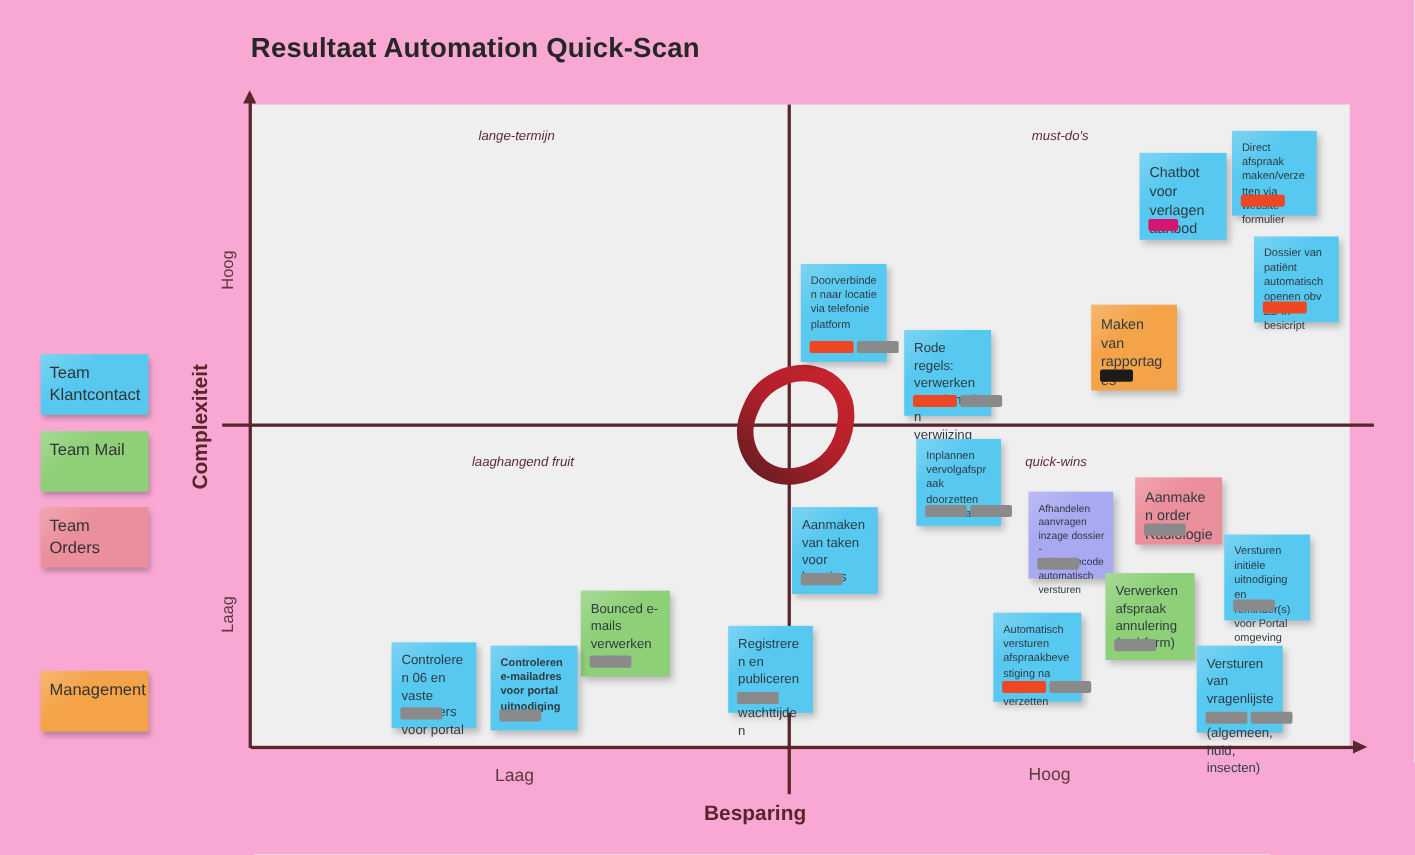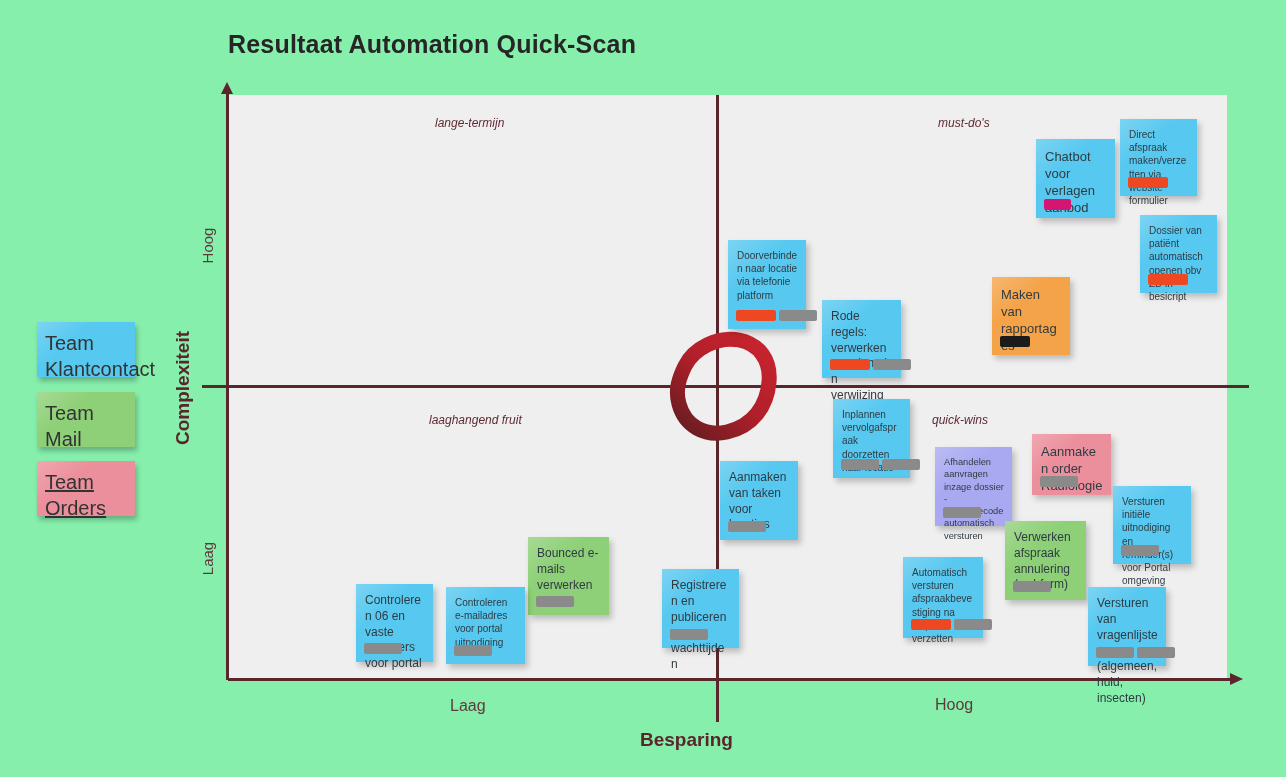--- a/index.html
+++ b/index.html
@@ -1,17 +1,17 @@
 <!DOCTYPE html>
 <html><head>
 <meta charset="utf-8">
 <style>
   * { margin:0; padding:0; box-sizing:border-box; }
   body { font-family:"Liberation Sans", sans-serif; background:#ffffff; }
-  .stage { position:relative; width:1286px; height:777px; background:#86efac; overflow:hidden; }
+  .stage { position:relative; width:1286px; height:777px; background:#f9a8d4; overflow:hidden; }
 
   .page-title { position:absolute; left:228px; top:30px; font-size:25px; font-weight:700; color:#262626; letter-spacing:0.2px; }
 
   .chart-bg { position:absolute; left:228px; top:95px; width:999px; height:585px; background:#efefef; }
 
   .axis-line { position:absolute; background:#5a262b; }
   .y-axis { left:226px; top:88px; width:3px; height:592px; }
   .x-axis { left:228px; top:678px; width:1004px; height:3px; }
   .mid-v  { left:716px; top:95px; width:3px; height:627px; }
   .mid-h  { left:202px; top:385px; width:1047px; height:3px; }
@@ -50,21 +50,21 @@
   .txt-sm { font-size:10px; }
   .txt-xs { font-size:9.3px; }
 
   .tags { position:absolute; left:8px; bottom:8px; display:flex; gap:3px; }
   .tag { display:inline-block; height:11px; border-radius:2px; }
   .tag-orange  { width:40px; background:#ee4823; }
   .tag-magenta { width:27px; background:#d61472; }
   .tag-black   { width:30px; background:#1b1b1b; }
   .tag-gray    { width:38px; background:#8a8a8a; }
 
-  .legend-note { position:absolute; left:37px; width:98px; height:55px; padding:8px 8px; font-size:20px; color:#333333;
+  .legend-note { position:absolute; left:37px; width:98px; height:55px; padding:8px 8px; font-size:15px; color:#333333;
                  line-height:1.3; box-shadow:2px 4px 5px rgba(0,0,0,0.25);
                  background-image:linear-gradient(140deg, rgba(255,255,255,0.22), rgba(255,255,255,0) 35%); }
 
   .ring-svg { position:absolute; left:654px; top:325px; }
 </style>
 </head>
 <body>
 
 <div class="stage">
 
@@ -97,21 +97,22 @@
         <stop offset="0" stop-color="#c6242e"></stop>
         <stop offset="0.5" stop-color="#b01f2a"></stop>
         <stop offset="1" stop-color="#6e1d22"></stop>
       </linearGradient>
     </defs>
     <path d="M 31,41 C 40,23 64,11 85,15 C 105,19 117,35 115,57 C 113,81 99,101 73,107 C 51,112 31,101 25,79 C 21,65 25,53 31,41 Z" fill="none" stroke="url(#ringGrad)" stroke-width="15" stroke-linejoin="round" stroke-linecap="round"></path>
   </svg>
 
   <div class="legend-note cyan" style="top:322px;"><span>Team Klantcontact</span></div>
   <div class="legend-note green" style="top:392px;"><span>Team Mail</span></div>
-  <div class="legend-note pink" style="top:461px;text-decoration:underline;"><span>Team Orders</span></div>
+  <div class="legend-note pink" style="top:461px;"><span>Team Orders</span></div>
+  <div class="legend-note orange" style="top:610px;"><span>Management</span></div>
 
   <div class="note cyan txt-lg" style="left:1036px;top:139px;width:79px;height:79px;">
     <span class="note-text">Chatbot voor verlagen aanbod</span>
     <div class="tags">
         <span class="tag tag-magenta"></span>
       </div>
   </div>
 
   <div class="note cyan txt-sm" style="left:1120px;top:119px;width:77px;height:77px;">
     <span class="note-text">Direct afspraak maken/verzetten via website formulier</span>
@@ -223,20 +224,20 @@
       </div>
   </div>
 
   <div class="note cyan txt-md" style="left:356px;top:584px;width:77px;height:78px;">
     <span class="note-text">Controleren 06 en vaste nummers voor portal</span>
     <div class="tags">
         <span class="tag tag-gray"></span>
       </div>
   </div>
 
-  <div class="note cyan txt-sm" style="left:446px;top:587px;width:79px;height:77px;">
+  <div class="note cyan txt-sm" style="left:446px;top:587px;width:79px;height:77px;font-weight:bold;">
     <span class="note-text">Controleren e-mailadres voor portal uitnodiging</span>
     <div class="tags">
         <span class="tag tag-gray"></span>
       </div>
   </div>
 
 </div>
 
 </body></html>

